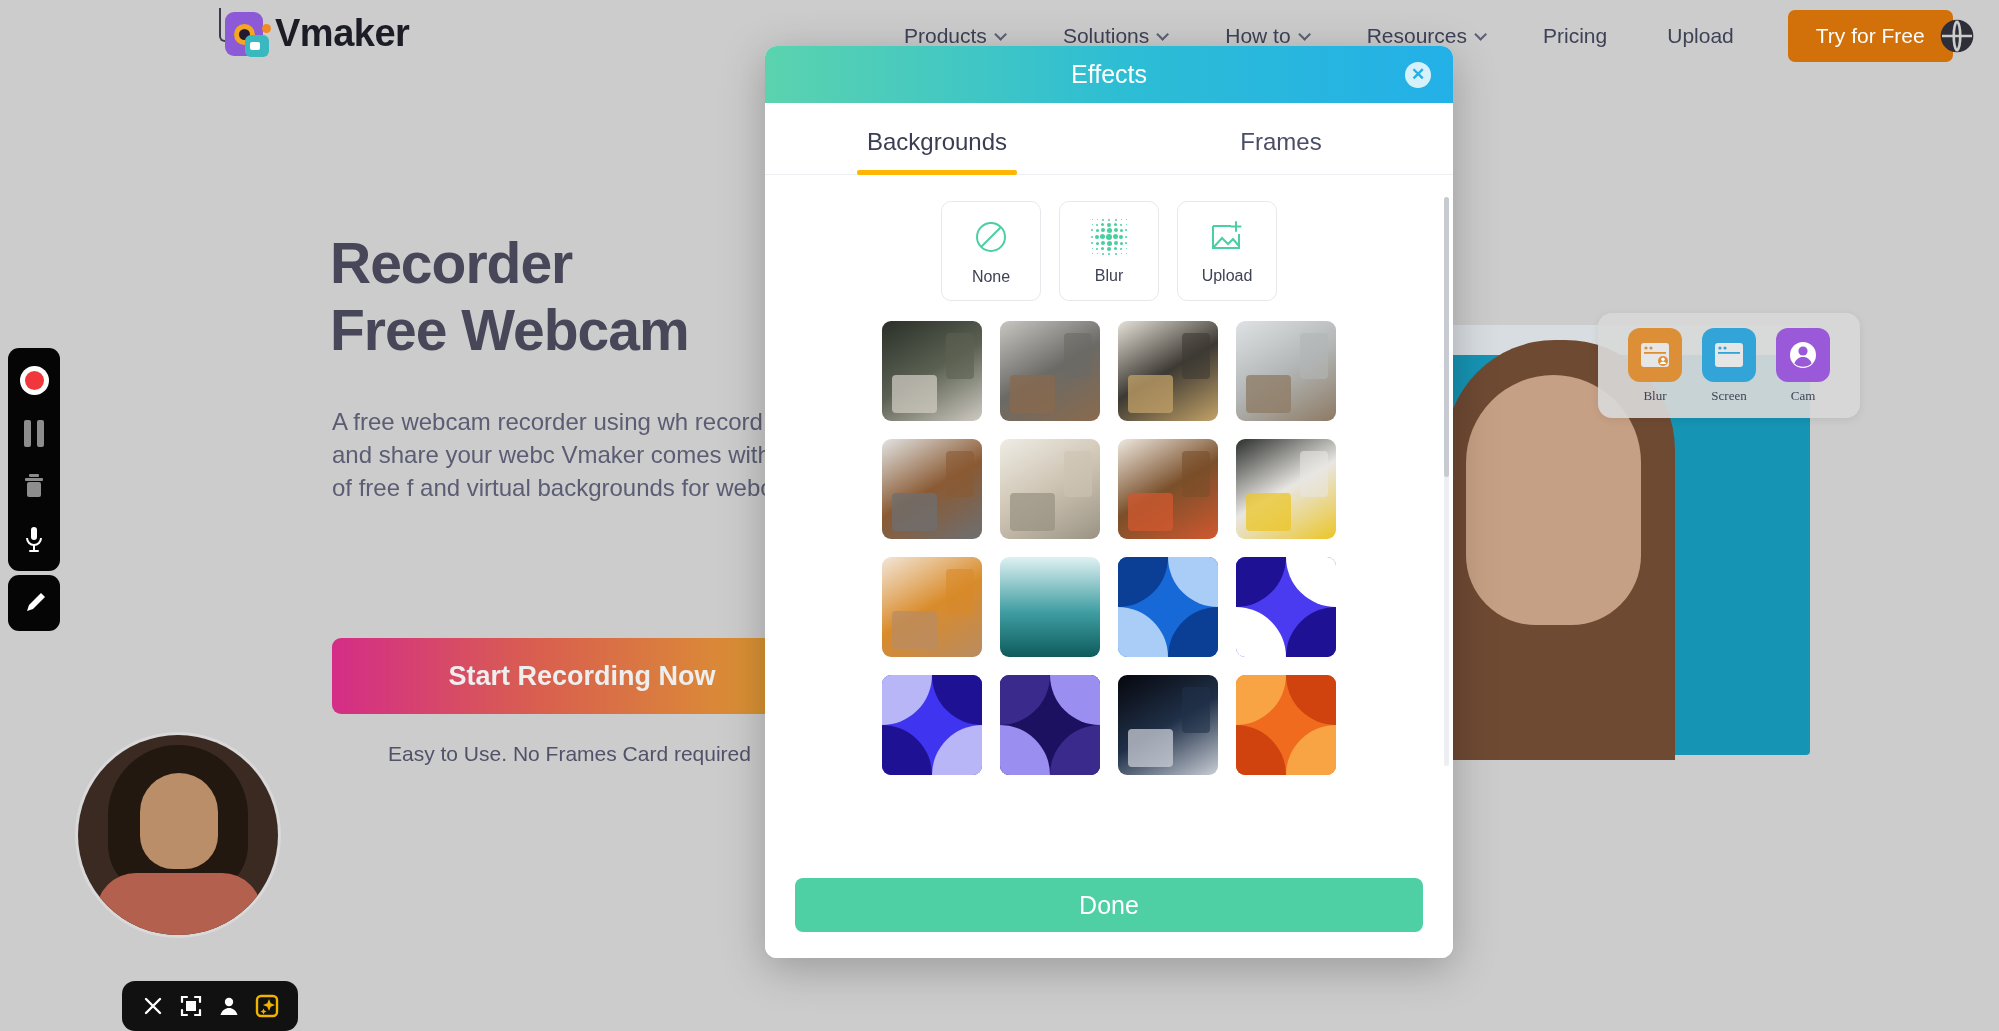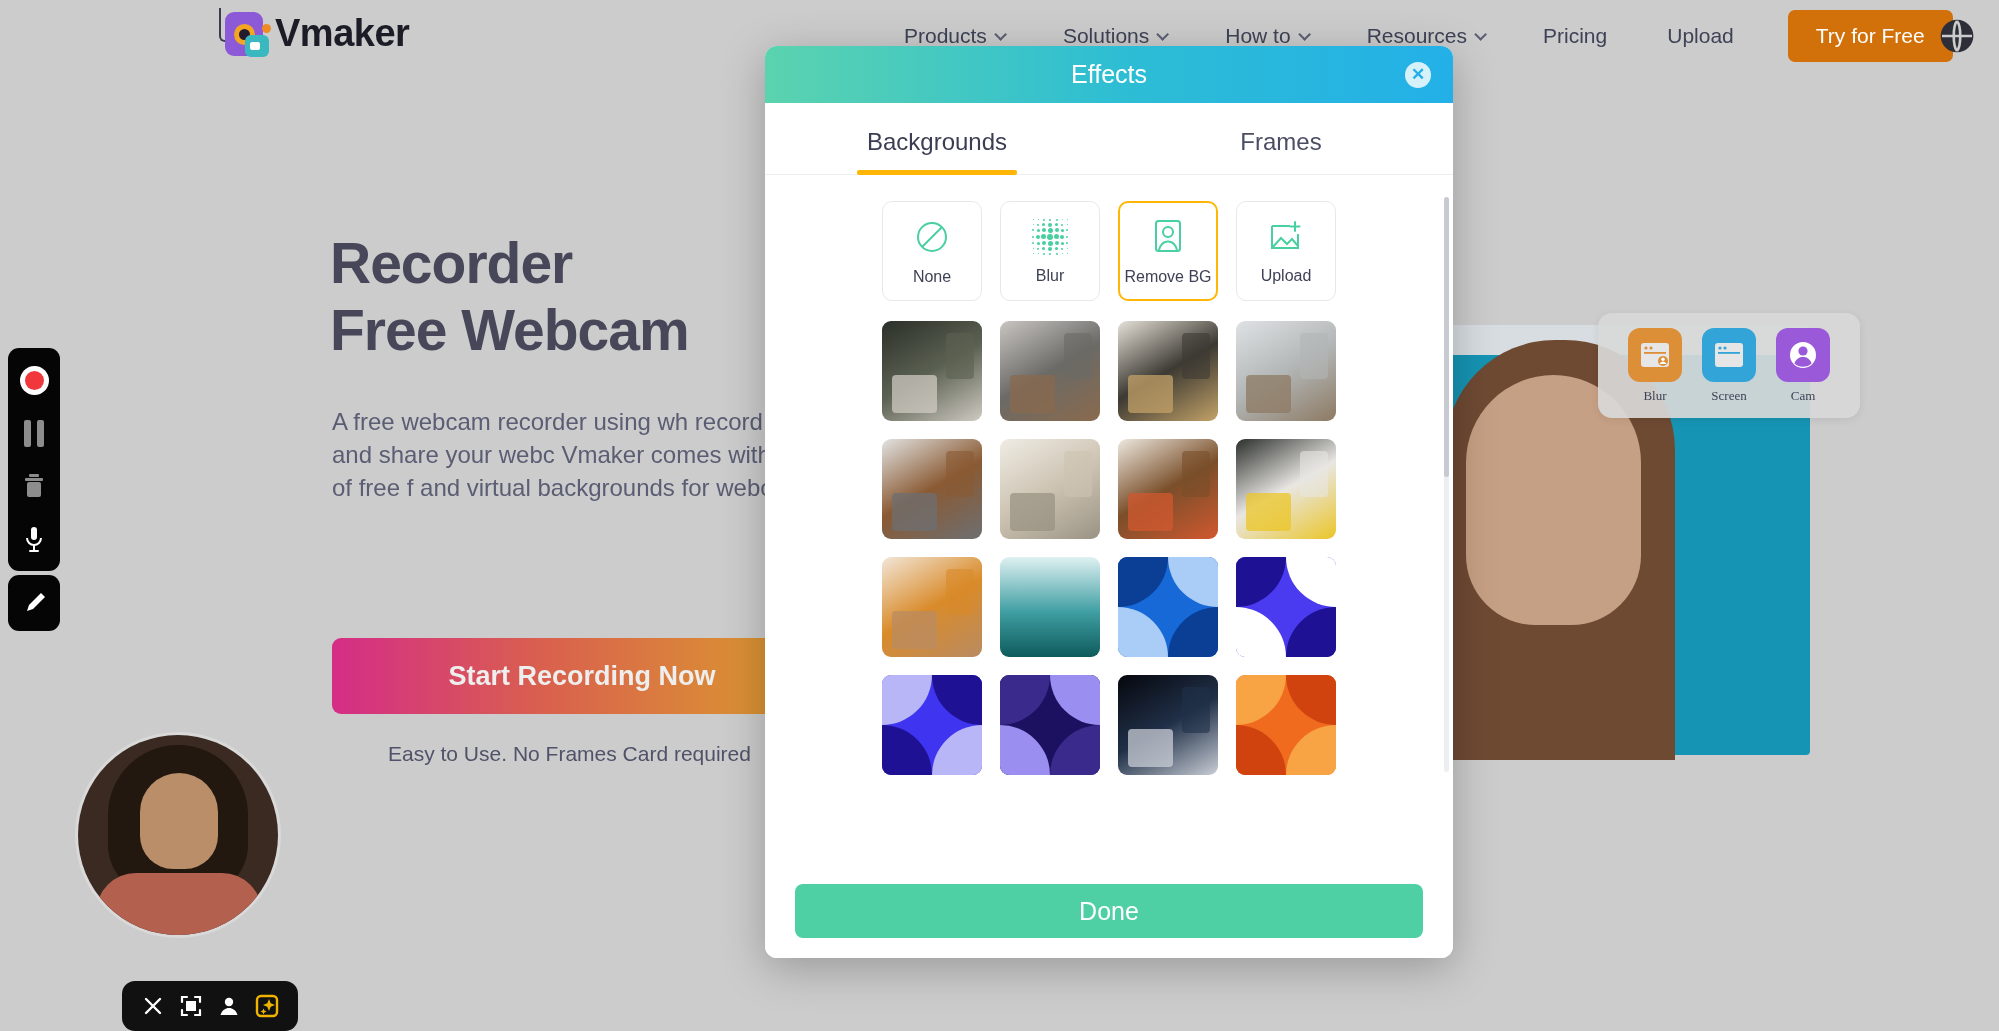--- a/index.html
+++ b/index.html
@@ -88,21 +88,21 @@
   .opt-row { display: flex; gap: 18px; justify-content: center; margin-bottom: 20px; }
   .opt-card { width: 100px; height: 100px; border: 1.6px solid #e6e8ec; border-radius: 10px; display: flex; flex-direction: column; align-items: center; justify-content: center; gap: 11px; cursor: pointer; background: #fff; }
   .opt-card.selected { border: 2.4px solid #ffb605; }
   .opt-label { font-size: 16px; color: #3f4256; }
   .dotgrid { width: 38px; height: 38px; display: grid; grid-template-columns: repeat(7,1fr); grid-template-rows: repeat(7,1fr); gap: 1px; }
   .dotgrid i { border-radius: 50%; background: #49cfa0; align-self: center; justify-self: center; }
 
   .thumbs { display: grid; grid-template-columns: repeat(4, 100px); gap: 18px; justify-content: center; }
   .thumb { width: 100px; height: 100px; border-radius: 9px; cursor: pointer; overflow: hidden; position: relative; background: #ddd; }
 
-  .modal-foot { padding: 16px 30px 20px; background: #fff; }
+  .modal-foot { padding: 16px 30px 26px; background: #fff; }
   .done-btn { width: 100%; height: 54px; background: #4fd0a4; color: #fff; font-size: 25px; border: none; border-radius: 8px; cursor: pointer; font-family: inherit; }
 </style>
 </head>
 <body>
 
 <div id="page">
 
   <div class="site">
 
     <div class="nav">
@@ -344,28 +344,20 @@
               <i style="width: 1px; height: 1px;"></i>
               <i style="width: 1px; height: 1px;"></i>
               <i style="width: 2px; height: 2px;"></i>
               <i style="width: 2px; height: 2px;"></i>
               <i style="width: 2px; height: 2px;"></i>
               <i style="width: 1px; height: 1px;"></i>
               <i style="width: 1px; height: 1px;"></i>
             </div>
           <div class="opt-label">Blur</div>
         </div>
-        <div class="opt-card selected">
-          <svg width="38" height="40" viewBox="0 0 38 40">
-              <rect x="7" y="4" width="24" height="30" rx="2.5" fill="none" stroke="#49cfa0" stroke-width="2"></rect>
-              <circle cx="19" cy="15" r="5" fill="none" stroke="#49cfa0" stroke-width="2"></circle>
-              <path d="M10 33c1.6-6 5-8.5 9-8.5s7.4 2.5 9 8.5" fill="none" stroke="#49cfa0" stroke-width="2"></path>
-            </svg>
-          <div class="opt-label">Remove BG</div>
-        </div>
         <div class="opt-card">
           <svg width="40" height="38" viewBox="0 0 40 38">
               <path d="M6 8h18M6 8v22h26V16" fill="none" stroke="#49cfa0" stroke-width="2"></path>
               <path d="M6 30l9-10 6 6 5-5 6 7" fill="none" stroke="#49cfa0" stroke-width="2"></path>
               <path d="M29 4v9M24.5 8.5h9" stroke="#49cfa0" stroke-width="2" stroke-linecap="round"></path>
             </svg>
           <div class="opt-label">Upload</div>
         </div>
       </div>
 

